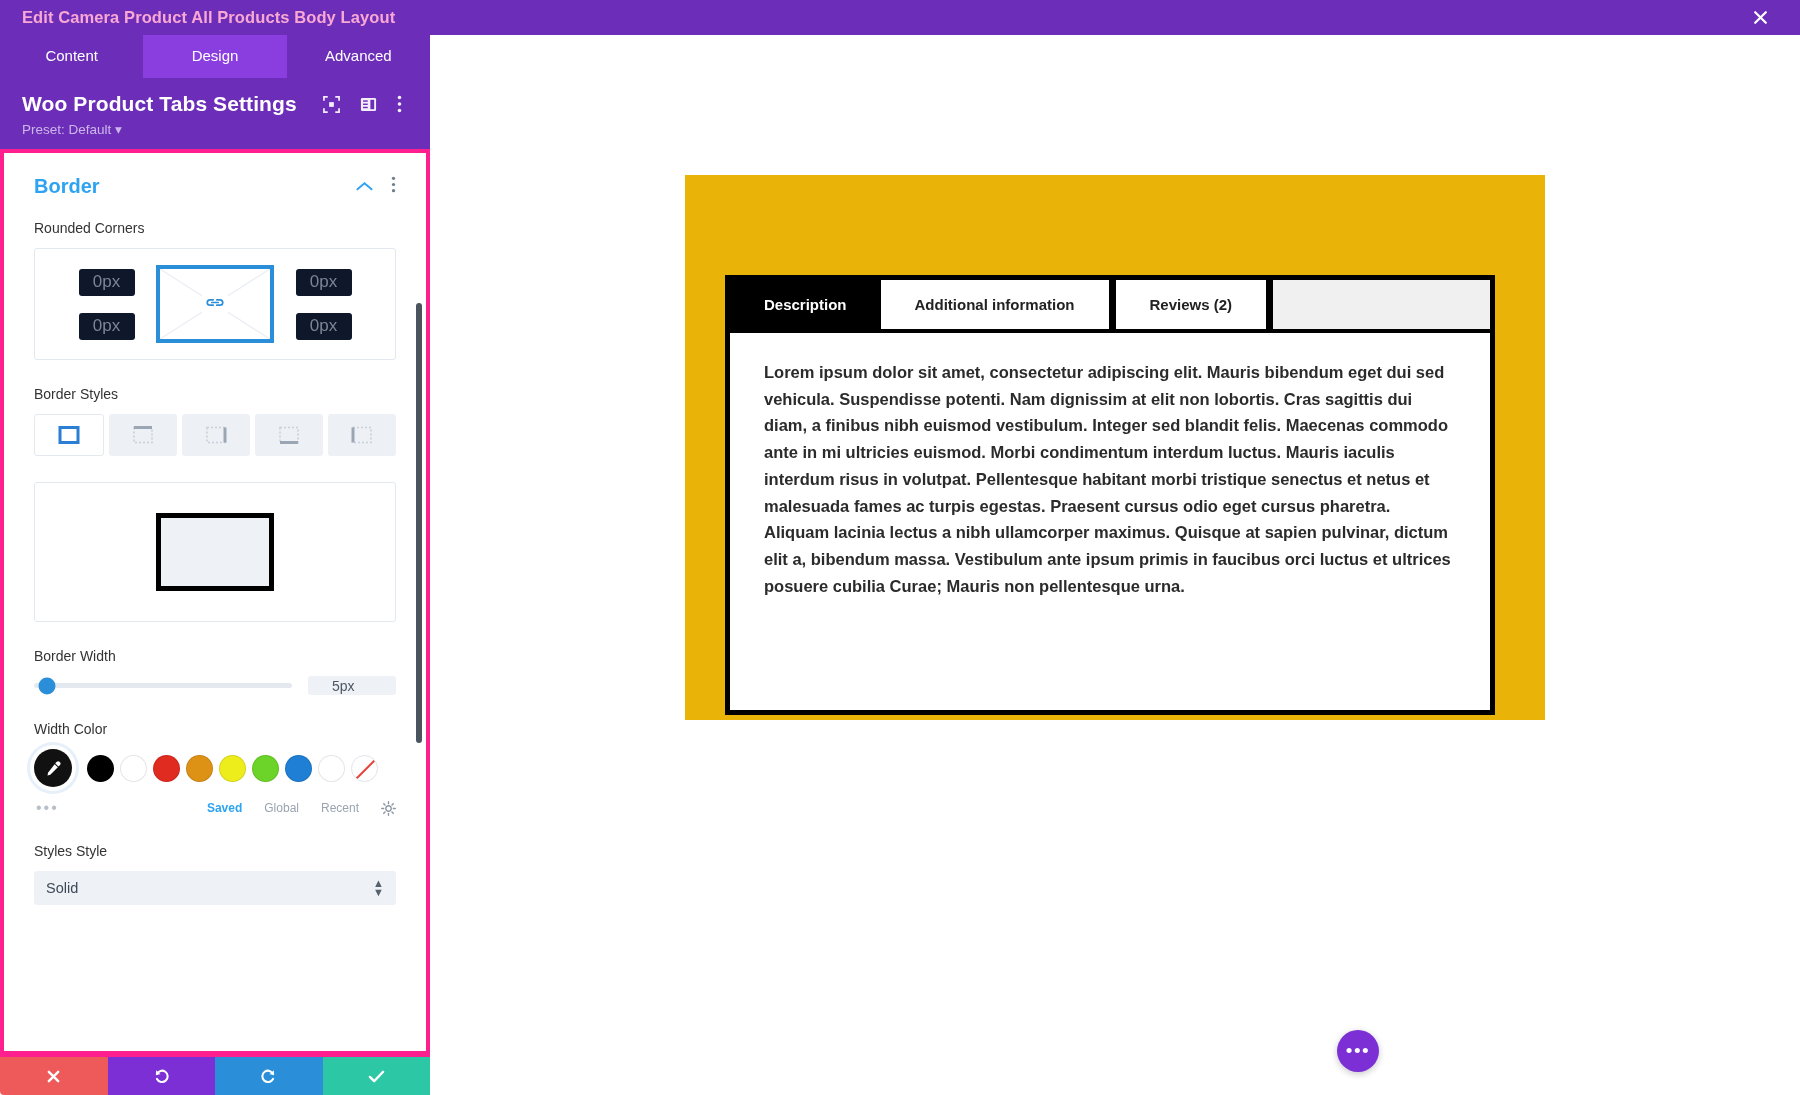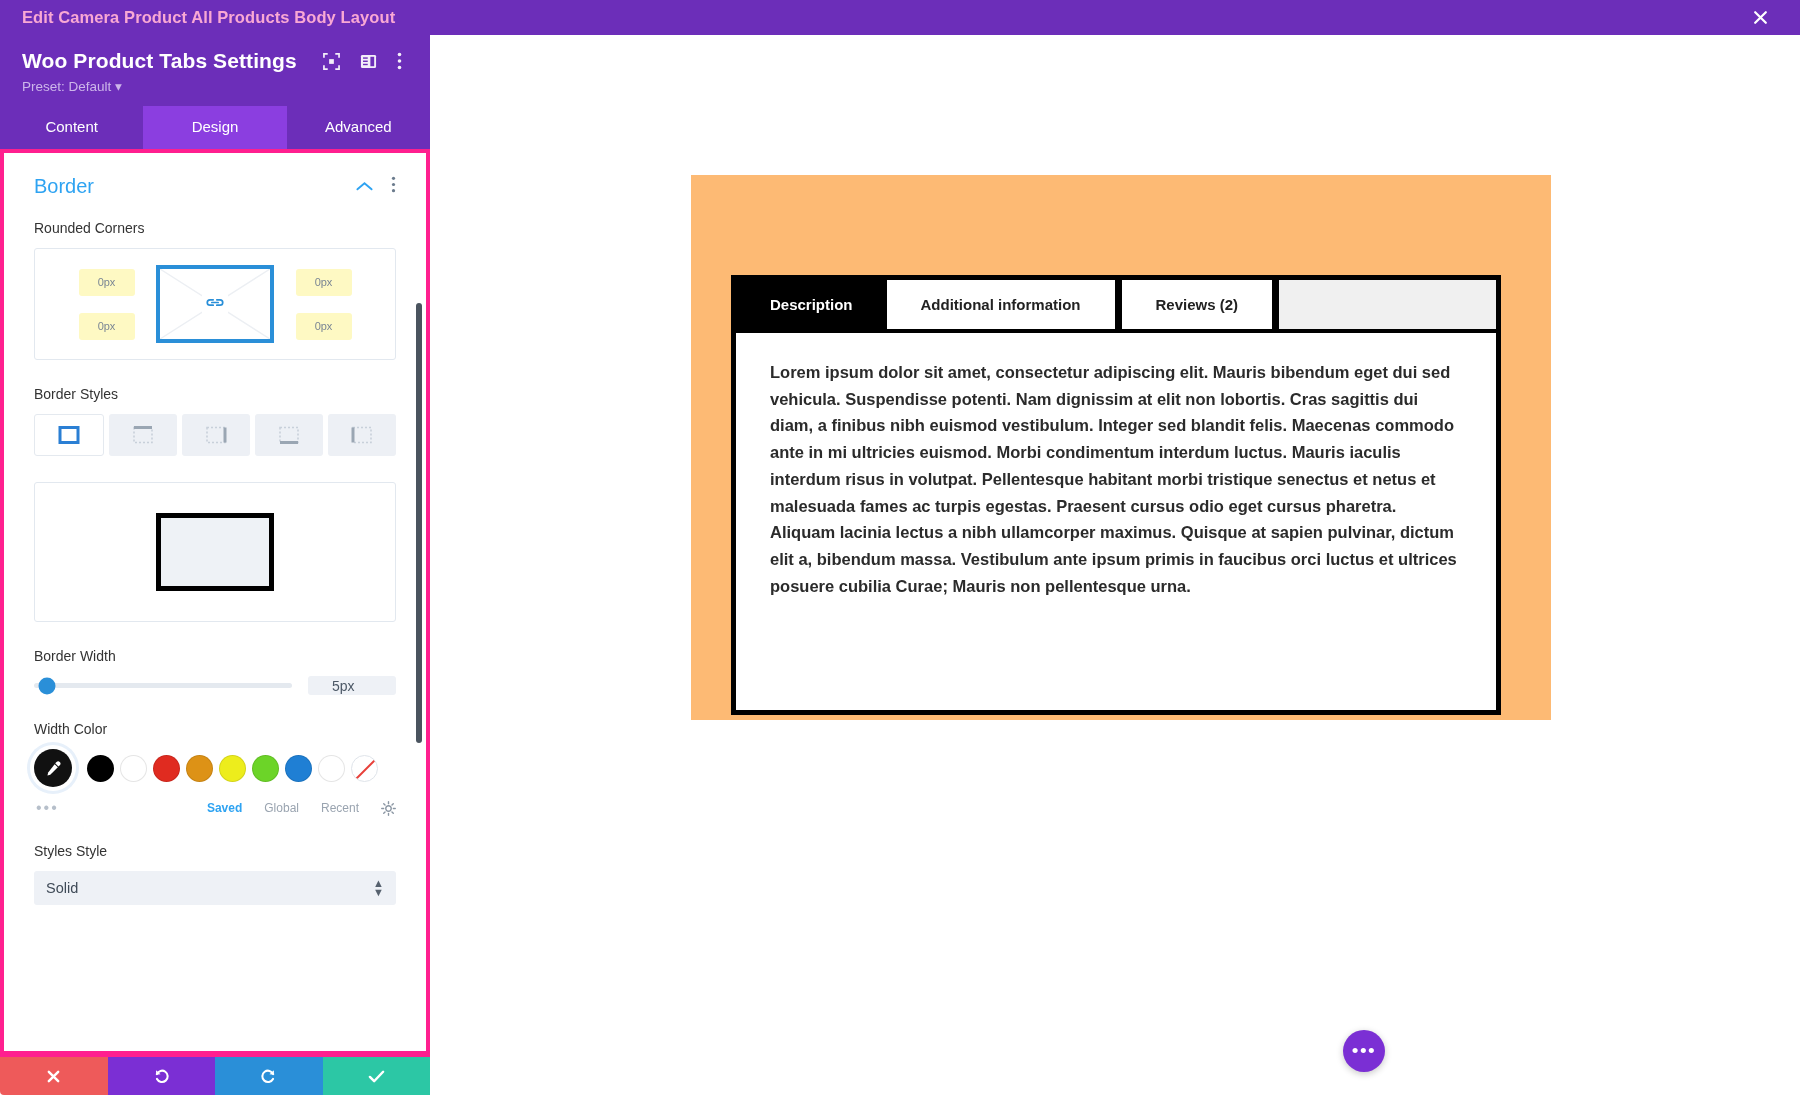--- a/index.html
+++ b/index.html
@@ -61,39 +61,39 @@
   }
   #scroll-area {
     position: absolute; inset: 0; overflow: hidden; padding: 0 0 0 0;
   }
   #scroll-inner { padding: 22px 30px 20px 30px; }
 
   .section-head {
     display: flex; align-items: center; margin-bottom: 22px;
   }
   .section-head h2 {
-    color: #2ea3f2; font-size: 20px; font-weight: normal; flex: 1;
+    color: #2ea3f2; font-size: 20px; font-weight: bold; flex: 1;
   }
   .section-head .sh-icon { margin-left: 18px; cursor: pointer; color: #2ea3f2; display:flex; }
   .section-head .sh-dots { margin-left: 18px; cursor: pointer; color: #6b7b8d; }
 
   .field-label {
     font-size: 14px; color: #333; margin-bottom: 12px; display:block;
   }
 
   
   .corners-box {
     border: 1px solid #e2e8ef; border-radius: 3px; background: #fff;
     padding: 16px 22px; margin-bottom: 26px;
     display: grid; grid-template-columns: 1fr auto 1fr;
     grid-template-rows: auto auto; align-items: center; justify-items: center;
     row-gap: 10px;
   }
   .corner-val {
-    background: #fef9c3; color: #7a8694; font-size: 11px;
+    background: #0f172a; color: #7a8694; font-size: 17px;
     width: 56px; height: 27px; border-radius: 3px;
     display: flex; align-items: center; justify-content: center; cursor: text;
   }
   .corner-preview {
     grid-row: 1 / span 2; grid-column: 2;
     width: 118px; height: 78px; border: 4px solid #2a8fd8;
     position: relative; background: #fff; cursor: pointer;
   }
   .corner-preview .x1, .corner-preview .x2 {
     position: absolute; left: 0; top: 0; width: 100%; height: 100%;
@@ -195,22 +195,22 @@
   .act-undo   { background: #7b2fd4; }
   .act-redo   { background: #2a8fd8; }
   .act-save   { background: #2cc7a5; }
 
   
   #canvas {
     position: absolute; left: 430px; top: 35px; width: 1370px; height: 1060px;
     background: #fff;
   }
   #page-frame {
-    position: absolute; left: 261px; top: 140px; width: 860px; height: 545px;
-    background: #fdba74;
+    position: absolute; left: 255px; top: 140px; width: 860px; height: 545px;
+    background: #eab308;
   }
   #tabs-module {
     position: absolute; left: 40px; top: 100px; width: 770px; height: 440px;
     background: #fff; border: 5px solid #000;
   }
   #tabs-nav { display: flex; height: 53px; border-bottom: 4px solid #000; background:#f0f0f0; }
   .wtab {
     display: flex; align-items: center; justify-content: center;
     font-size: 15px; font-weight: bold; color: #222; background: #fff;
     border-right: 7px solid #000000; cursor: pointer; padding: 0 34px;
@@ -236,20 +236,26 @@
 <div id="topbar">
   <div class="title">Edit Camera Product All Products Body Layout</div>
   <div class="close">
     <svg width="17" height="17" viewBox="0 0 16 16">
       <path d="M3 3 L13 13 M13 3 L3 13" stroke="#fff" stroke-width="2.1" fill="none" stroke-linecap="round"></path>
     </svg>
   </div>
 </div>
 
 <div id="panel">
+
+  <div id="panel-tabs">
+    <div class="ptab">Content</div>
+    <div class="ptab active">Design</div>
+    <div class="ptab">Advanced</div>
+  </div>
 
   <div id="panel-header">
     <div class="hrow">
       <div class="htitle">Woo Product Tabs Settings</div>
       <div class="hicons">
         <span class="hicon">
           <svg width="17" height="17" viewBox="0 0 18 18">
             <path d="M1 5 V1 H5 M13 1 H17 V5 M17 13 V17 H13 M5 17 H1 V13" stroke="#fff" stroke-width="1.8" fill="none"></path>
             <rect x="6.5" y="6.5" width="5" height="5" fill="#fff"></rect>
           </svg>
@@ -270,26 +276,20 @@
             <circle cx="2.5" cy="15.5" r="1.8" fill="#fff"></circle>
           </svg>
         </span>
       </div>
     </div>
     <div class="preset">
       <span>Preset: Default</span> ▾
     </div>
   </div>
 
-  <div id="panel-tabs">
-    <div class="ptab">Content</div>
-    <div class="ptab active">Design</div>
-    <div class="ptab">Advanced</div>
-  </div>
-
   <div id="panel-body">
     <div id="scroll-area">
       <div id="scroll-inner">
 
         <div class="section-head">
           <h2>Border</h2>
           <span class="sh-icon">
             <svg width="17" height="11" viewBox="0 0 18 11">
               <path d="M1.5 8.5 L9 2 L16.5 8.5" stroke="#2ea3f2" stroke-width="2" fill="none" stroke-linecap="round"></path>
             </svg>

